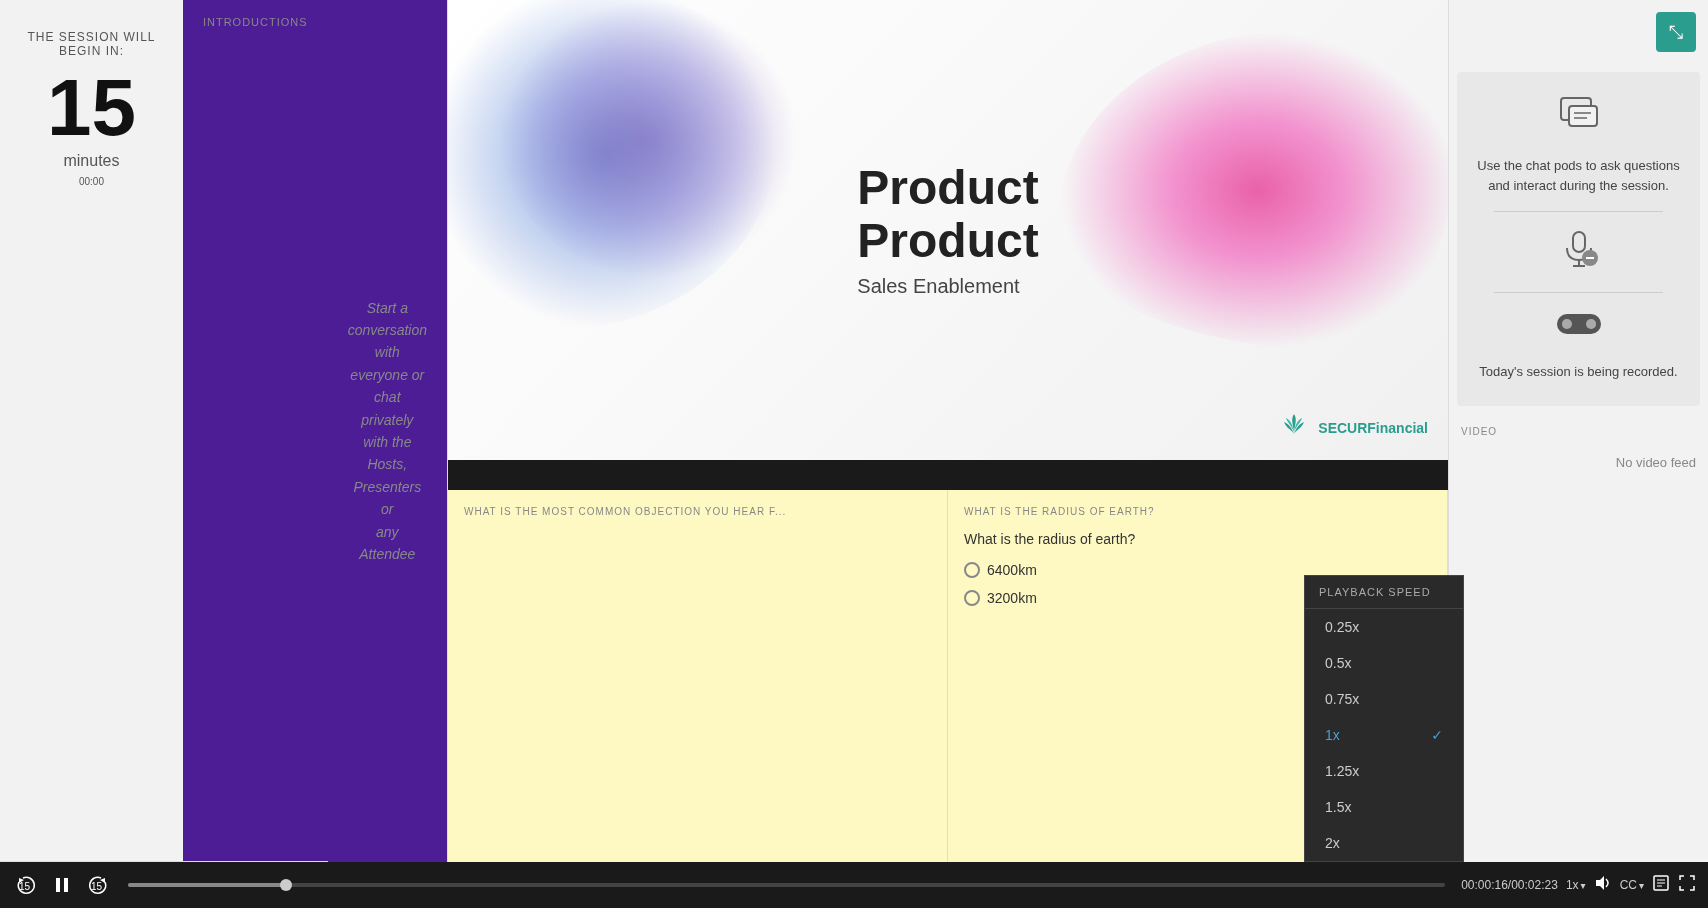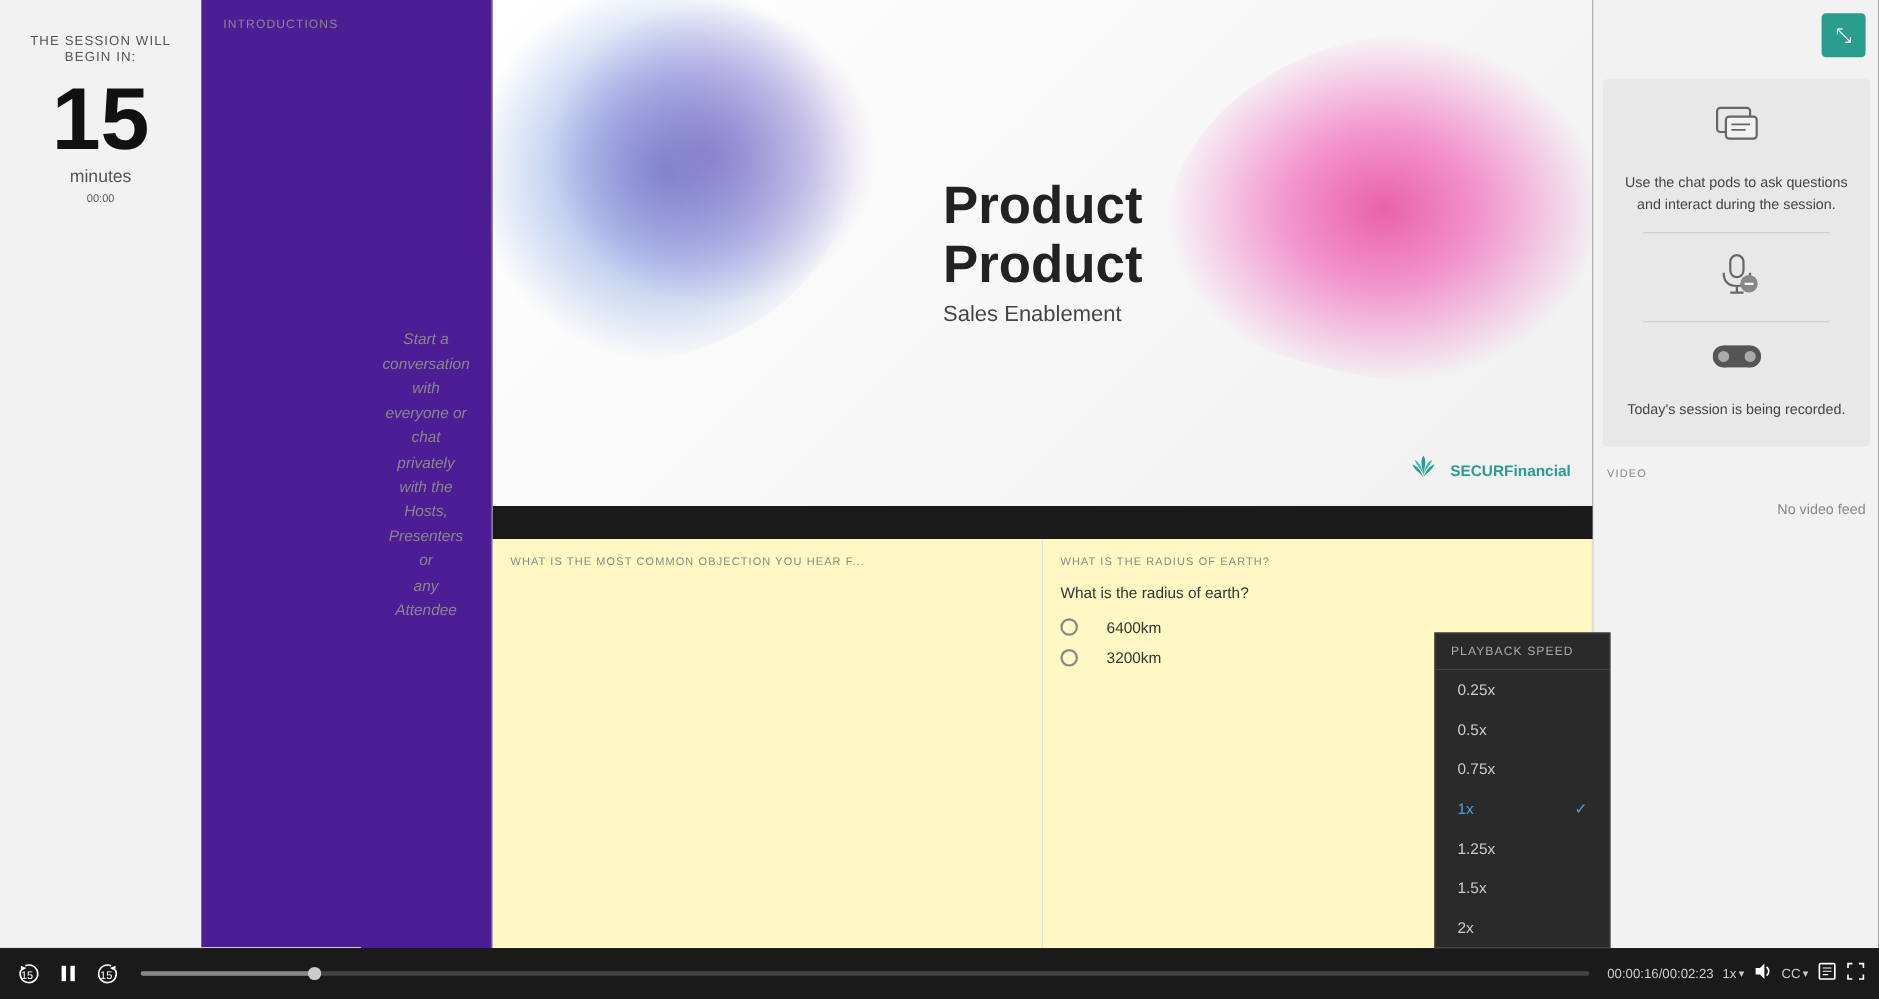--- a/index.html
+++ b/index.html
@@ -218,21 +218,21 @@
 
     .question-text {
       font-size: 14px;
       color: #333;
       line-height: 1.5;
     }
 
     .radio-option {
       display: flex;
       align-items: center;
-      gap: 26px;
+      gap: 7px;
       margin-top: 12px;
     }
 
     .radio-circle {
       width: 16px;
       height: 16px;
       border-radius: 50%;
       border: 2px solid #888;
       display: inline-block;
       flex-shrink: 0;

